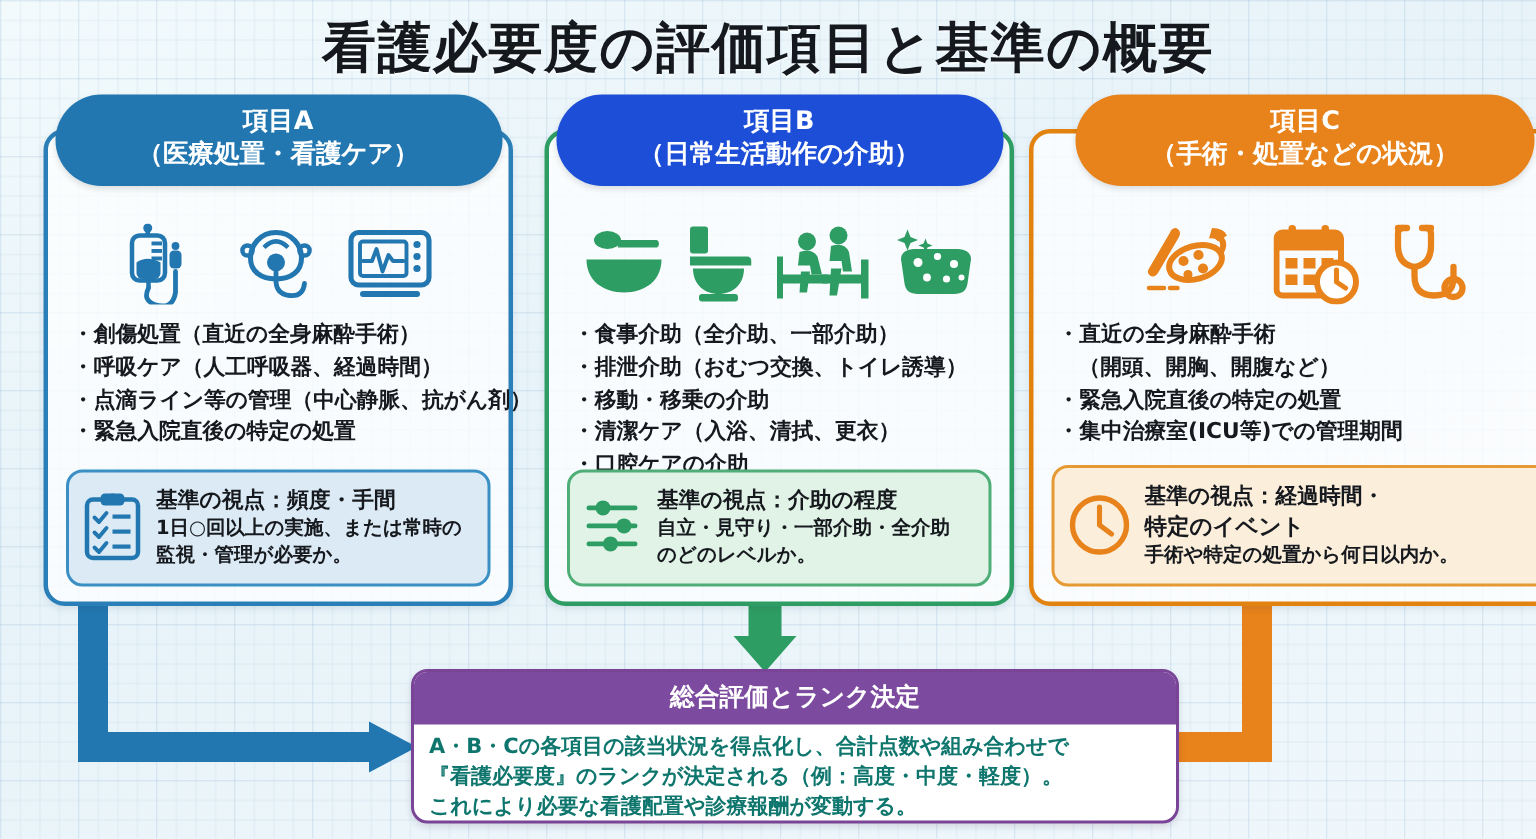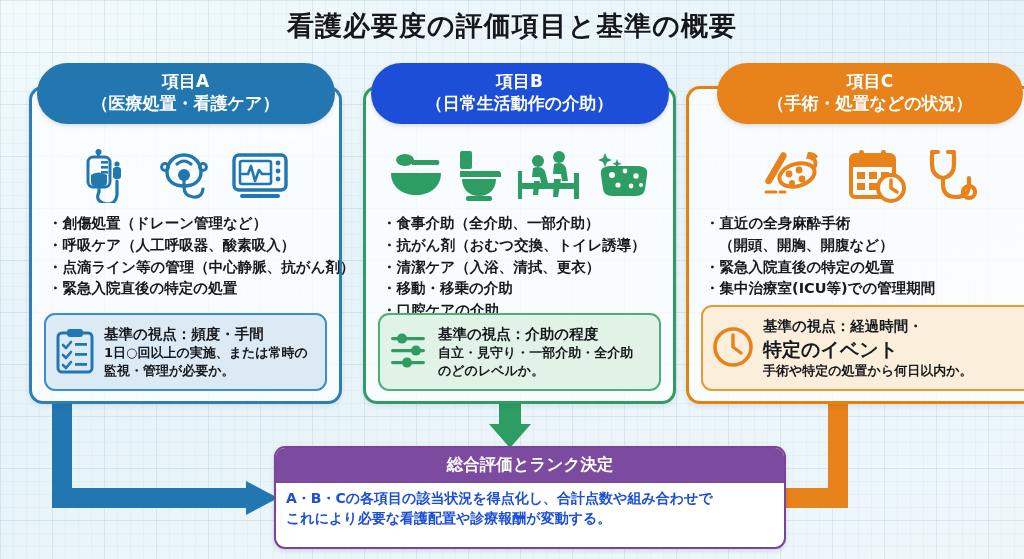--- a/index.html
+++ b/index.html
@@ -23,21 +23,21 @@
     background-size: 52px 52px, 52px 52px, 13px 13px, 13px 13px, 100% 100%;
   }
 
   .page { position: relative; width: 1024px; height: 559px; }
 
   
   .title {
     position: absolute;
     top: 8px; left: 0; width: 1024px;
     text-align: center;
-    font-size: 27px;
+    font-size: 36px;
     font-weight: bold;
     color: #15191e;
     letter-spacing: 1px;
     text-shadow: 0 1px 0 rgba(255,255,255,0.6);
   }
 
   
   .panel {
     position: absolute;
     top: 86px;
@@ -116,21 +116,21 @@
     gap: 9px;
     padding: 9px 10px 9px 9px;
     min-height: 68px;
   }
   #panel-b .criteria { border-color: #4fae77; background: #e1f3e7; }
   #panel-c .criteria { border-color: #e69a33; background: #fbeedb; }
 
   .criteria .c-icon { flex: 0 0 auto; padding-top: 2px; }
   .criteria .c-text { font-size: 13px; line-height: 1.38; color: #16191d; }
   .criteria .c-head { font-weight: bold; font-size: 14.5px; display: block; }
-  .criteria .c-head2 { font-weight: bold; font-size: 19px; display: block; }
+  .criteria .c-head2 { font-weight: bold; font-size: 15px; display: block; }
   .criteria .c-body { display: block; font-weight: bold; }
 
   
   .arrow-svg { position: absolute; top: 0; left: 0; pointer-events: none; }
 
   
   #result-box {
     position: absolute;
     left: 274px;
     top: 446px;
@@ -148,21 +148,21 @@
     text-align: center;
     font-weight: bold;
     font-size: 16.5px;
     padding: 6px 0 7px;
   }
   #result-box .rb-body {
     padding: 6px 8px 4px 10px;
     font-size: 14px;
     font-weight: bold;
     line-height: 1.42;
-    color: #1d4ed8;
+    color: #0f766e;
   }
   #result-box .rb-body .rb-line { white-space: nowrap; }
 </style>
 </head>
 <body>
 
 <div class="page">
 
   <div class="title">看護必要度の評価項目と基準の概要</div>
 
@@ -220,22 +220,22 @@
         <rect x="9" y="12" width="31" height="23" rx="2" fill="none" stroke="#2277b0" stroke-width="2.6"></rect>
         <path d="M11 25 h6 l3 -8 l4 15 l4 -11 l3 4 h7" fill="none" stroke="#2277b0" stroke-width="2.6" stroke-linejoin="round" stroke-linecap="round"></path>
         <circle cx="47" cy="14" r="2.4" fill="#2277b0"></circle>
         <circle cx="47" cy="22" r="2.4" fill="#2277b0"></circle>
         <circle cx="47" cy="30" r="2.4" fill="#2277b0"></circle>
         <rect x="9" y="45" width="40" height="4" rx="2" fill="#2277b0"></rect>
       </svg>
     </div>
 
     <div class="bullets">
-      <div class="li">・創傷処置（ドレーン管理など）</div>
-      <div class="li">・呼吸ケア（人工呼吸器、酸素吸入）</div>
+      <div class="li">・創傷処置（直近の全身麻酔手術）</div>
+      <div class="li">・呼吸ケア（人工呼吸器、経過時間）</div>
       <div class="li">・点滴ライン等の管理（中心静脈、抗がん剤）</div>
       <div class="li">・緊急入院直後の特定の処置</div>
     </div>
 
     <div class="criteria">
       <span class="c-icon">
         <svg width="40" height="46" viewBox="0 0 40 46">
           <rect x="3" y="5" width="34" height="39" rx="4" fill="none" stroke="#2277b0" stroke-width="3"></rect>
           <rect x="12" y="1" width="16" height="8" rx="3" fill="#2277b0"></rect>
           <circle cx="20" cy="4" r="3" fill="#2277b0"></circle>
@@ -297,23 +297,23 @@
         <circle cx="30" cy="22" r="2.4" fill="#ffffff"></circle>
         <circle cx="41" cy="27" r="2.7" fill="#ffffff"></circle>
         <circle cx="23" cy="36" r="2.6" fill="#ffffff"></circle>
         <circle cx="36" cy="37" r="2.4" fill="#ffffff"></circle>
         <circle cx="46" cy="36" r="2" fill="#ffffff"></circle>
       </svg>
     </div>
 
     <div class="bullets">
       <div class="li">・食事介助（全介助、一部介助）</div>
-      <div class="li">・抗がん剤（おむつ交換、トイレ誘導）</div>
+      <div class="li">・排泄介助（おむつ交換、トイレ誘導）</div>
+      <div class="li">・移動・移乗の介助</div>
       <div class="li">・清潔ケア（入浴、清拭、更衣）</div>
-      <div class="li">・移動・移乗の介助</div>
       <div class="li">・口腔ケアの介助</div>
     </div>
 
     <div class="criteria">
       <span class="c-icon">
         <svg width="40" height="42" viewBox="0 0 40 42">
           <rect x="2" y="7" width="34" height="3.2" rx="1.6" fill="#2e9d63"></rect>
           <circle cx="13" cy="8.6" r="5" fill="#2e9d63"></circle>
           <rect x="2" y="19" width="34" height="3.2" rx="1.6" fill="#2e9d63"></rect>
           <circle cx="27" cy="20.6" r="5" fill="#2e9d63"></circle>
@@ -390,17 +390,18 @@
         <span class="c-head2">特定のイベント</span>
         <span class="c-body">手術や特定の処置から何日以内か。</span>
       </span>
     </div>
   </div>
 
   <div id="result-box">
     <div class="rb-header">総合評価とランク決定</div>
     <div class="rb-body">
       <div class="rb-line">A・B・Cの各項目の該当状況を得点化し、合計点数や組み合わせで</div>
+      <div class="rb-line">『看護必要度』のランクが決定される（例：高度・中度・軽度）。</div>
       <div class="rb-line">これにより必要な看護配置や診療報酬が変動する。</div>
     </div>
   </div>
 
 </div>
 
 </body></html>

